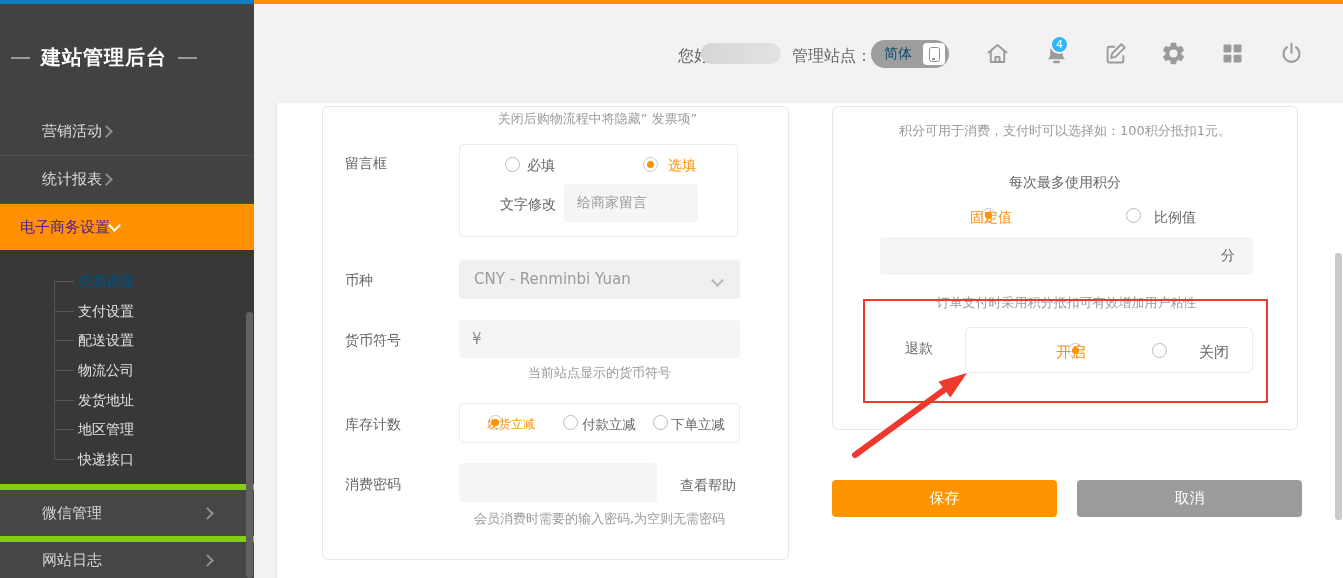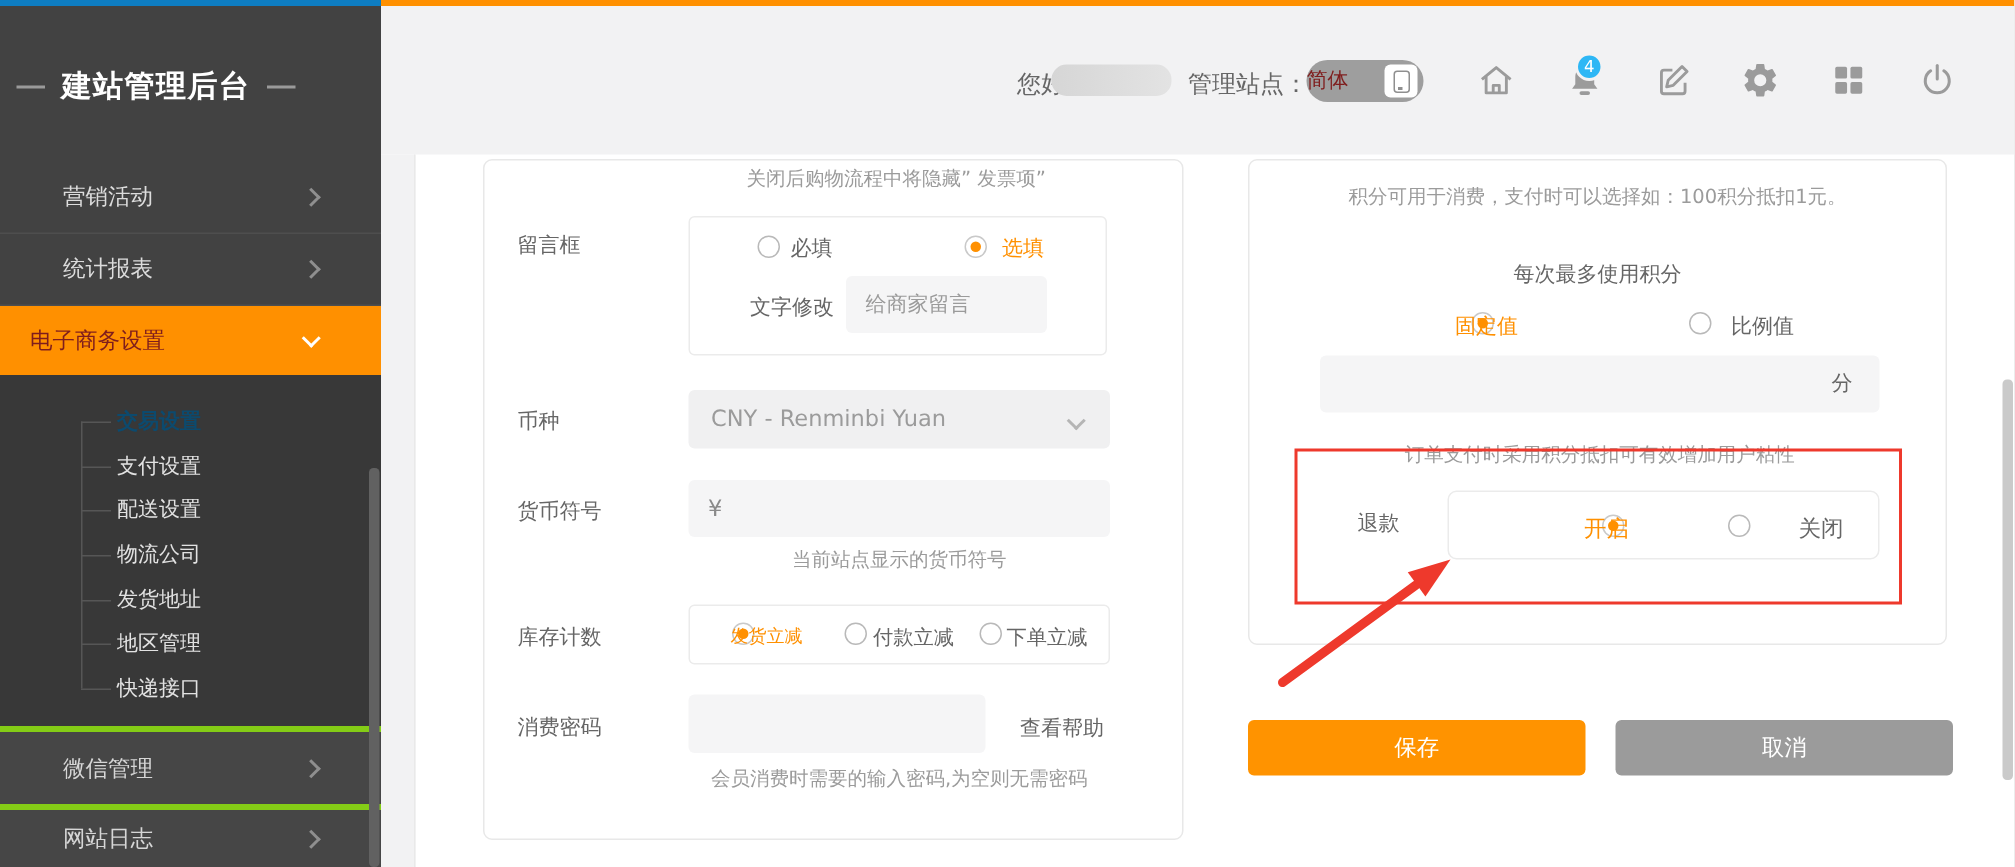--- a/index.html
+++ b/index.html
@@ -13,44 +13,44 @@
 
   
   .sidebar-bg { left:0; top:0; width:254px; height:578px; background:#424242; }
   .topbar-blue { left:0; top:0; width:254px; height:4px; background:#0e7dc2; }
   .topbar-orange { left:254px; top:0; width:1089px; height:4px; background:#ff9000; }
 
   .brand { left:0; top:44px; width:208px; display:flex; align-items:center; justify-content:center; gap:11px; }
   .brand-text { color:#ffffff; font-size:20px; font-weight:bold; letter-spacing:1px; }
   .brand-dash { width:19px; height:2px; background:#9a9a9a; }
 
-  .srow { left:0; width:254px; height:48px; display:flex; align-items:center; color:#dcdcdc; font-size:15px; padding:0 42px; justify-content:space-between; cursor:pointer; }
+  .srow { left:0; width:254px; height:48px; display:flex; align-items:center; color:#dcdcdc; font-size:15px; padding:0 42px; cursor:pointer; }
   .srow.sep { border-bottom:1px solid #4e4e4e; }
-  .srow.active { background:#ff9000; color:#7f1d1d; height:46px;padding-left:20px; }
+  .srow.active { background:#ff9000; color:#4c1d95; height:46px;padding-left:20px; }
   .chev { width:9px; height:9px; border-top:2px solid #8f8f8f; border-right:2px solid #8f8f8f; display:inline-block; }
   .chev.r { transform:rotate(45deg); }
   .chev.d { transform:rotate(135deg); border-color:#ffffff; margin-top:-4px; }
 
   .submenu-bg { left:0; top:250px; width:254px; height:234px; background:#383838; }
   .tree-line { left:54px; top:281px; width:1px; height:178px; background:#565656; }
   .subrow { left:0; width:254px; height:30px; line-height:30px; padding-left:78px; font-size:14px; color:#e2e2e2; cursor:pointer; }
   .subrow .tick { position:absolute; left:54px; top:50%; width:20px; height:1px; background:#565656; }
   .subrow.active { color:#0c4a6e; font-weight:bold; }
 
-  .lowrow { left:0; width:254px; background:#464646; border-top:4px solid #84cc16; display:flex; align-items:center; justify-content:space-between; padding:0 42px; color:#d6d6d6; font-size:15px; cursor:pointer; }
+  .lowrow { left:0; width:254px; background:#464646; border-top:6px solid #84cc16; display:flex; align-items:center; justify-content:space-between; padding:0 42px; color:#d6d6d6; font-size:15px; cursor:pointer; }
 
   .side-scroll { left:246px; top:312px; width:7px; height:266px; background:#616161; border-radius:3px; }
 
   
   .header-bg { left:254px; top:4px; width:1089px; height:99px; background:#f2f2f3; }
   .gutter { left:254px; top:103px; width:23px; height:475px; background:#f2f2f3; border-right:1px solid #e9e9e9; }
   .htext { font-size:16px; color:#666666; }
   .blob { left:701px; top:43px; width:80px; height:21px; border-radius:10px; background:linear-gradient(90deg,#d6d6d6,#e3e3e3); }
   .pill { left:871px; top:40px; width:78px; height:28px; background:#9e9e9e; border-radius:14px; display:flex; align-items:center; cursor:pointer; }
-  .pill-label { color:#7f1d1d; font-size:14px; }
+  .pill-label { color:#0c4a6e; font-size:14px; margin-left:13px; }
   .pill-sq { position:absolute; right:4px; top:3px; width:22px; height:22px; background:#ffffff; border-radius:4px; display:flex; align-items:center; justify-content:center; }
   .phone-glyph { width:11px; height:15px; border:1.5px solid #8f8f8f; border-radius:2.5px; position:relative; }
   .phone-glyph::after { content:""; position:absolute; left:2.5px; bottom:1px; width:3px; height:1.5px; background:#8f8f8f; }
 
   .hicon { top:40px; width:27px; height:27px; cursor:pointer; }
   .hicon svg { width:27px; height:27px; display:block; }
   .badge { left:1050px; top:35px; width:19px; height:19px; background:#2eb7f5; border:2px solid #f2f2f3; border-radius:50%; color:#fff; font-size:11px; line-height:15px; text-align:center; z-index:3; }
 
   .page-scroll { left:1335px; top:253px; width:7px; height:267px; background:#cacaca; border-radius:3px; }
 

